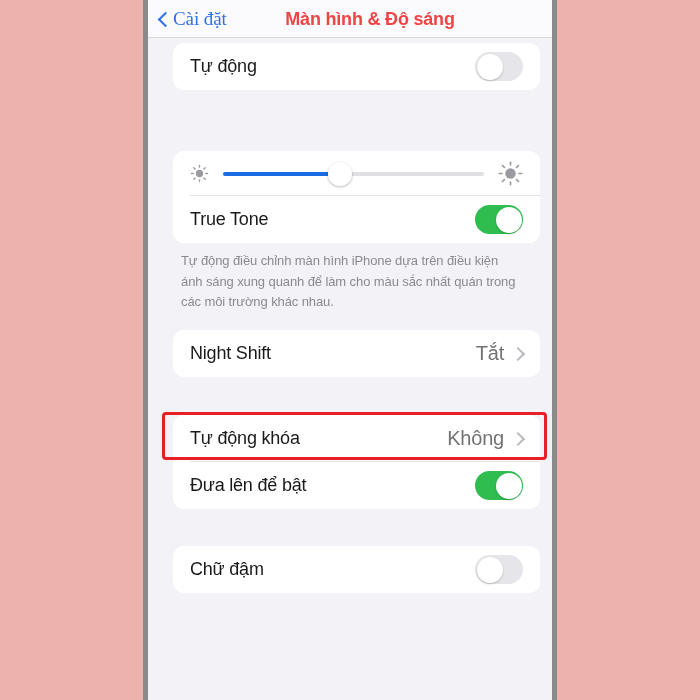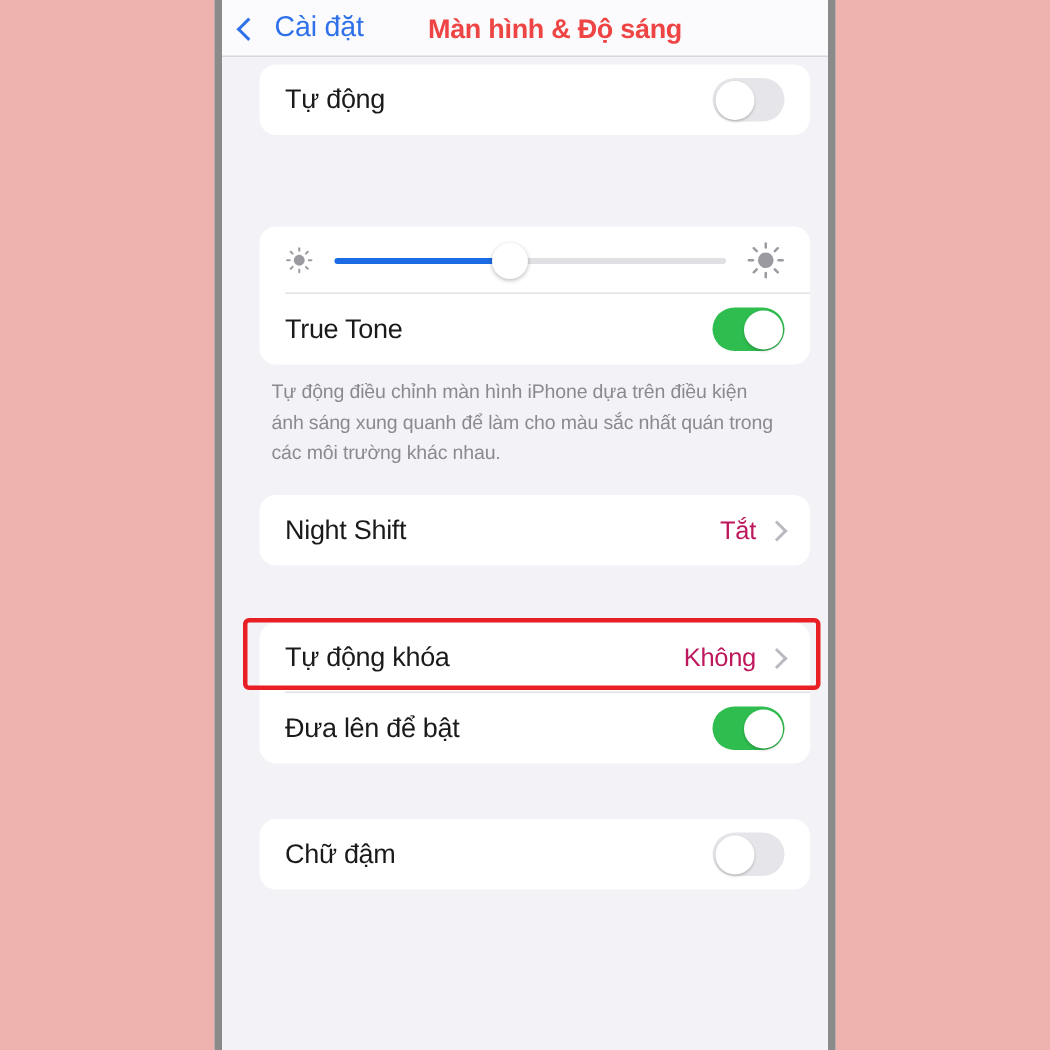--- a/index.html
+++ b/index.html
@@ -38,22 +38,23 @@
     border-bottom: 1px solid #d8d8dd;
     box-sizing: border-box;
   }
   #back-button {
     position: absolute;
     left: 12px;
     top: 0;
     height: 38px;
     display: flex;
     align-items: center;
-    gap: 11px;
+    gap: 1px;
     cursor: pointer;
+    font-family: Liberation Serif, serif;
   }
   #back-button .chev {
     display: block;
     width: 9px;
     height: 9px;
     border-left: 2.6px solid #2f71e8;
     border-bottom: 2.6px solid #2f71e8;
     transform: rotate(45deg);
     margin-right: 1px;
     margin-top: 1px;
@@ -107,22 +108,22 @@
     box-sizing: border-box;
   }
   .row .label {
     font-size: 18px;
     color: #1a1a1c;
     letter-spacing: -0.2px;
     white-space: nowrap;
   }
   .row .spacer { flex: 1 1 auto; }
   .row .value {
-    font-size: 17px;
-    color: #be185d;
+    font-size: 20px;
+    color: #737373;
     letter-spacing: -0.2px;
     margin-right: 9px;
   }
   .sep {
     position: absolute;
     left: 17px;
     right: 0;
     bottom: 0;
     height: 1px;
     background: #e2e2e6;

